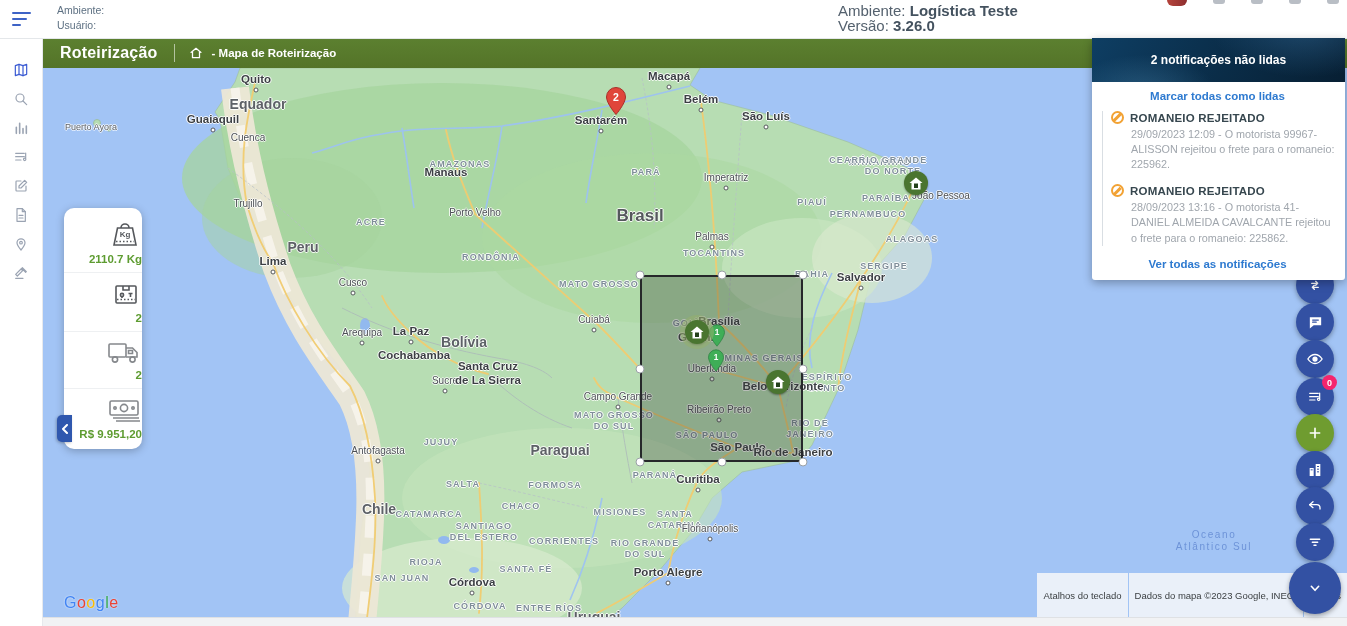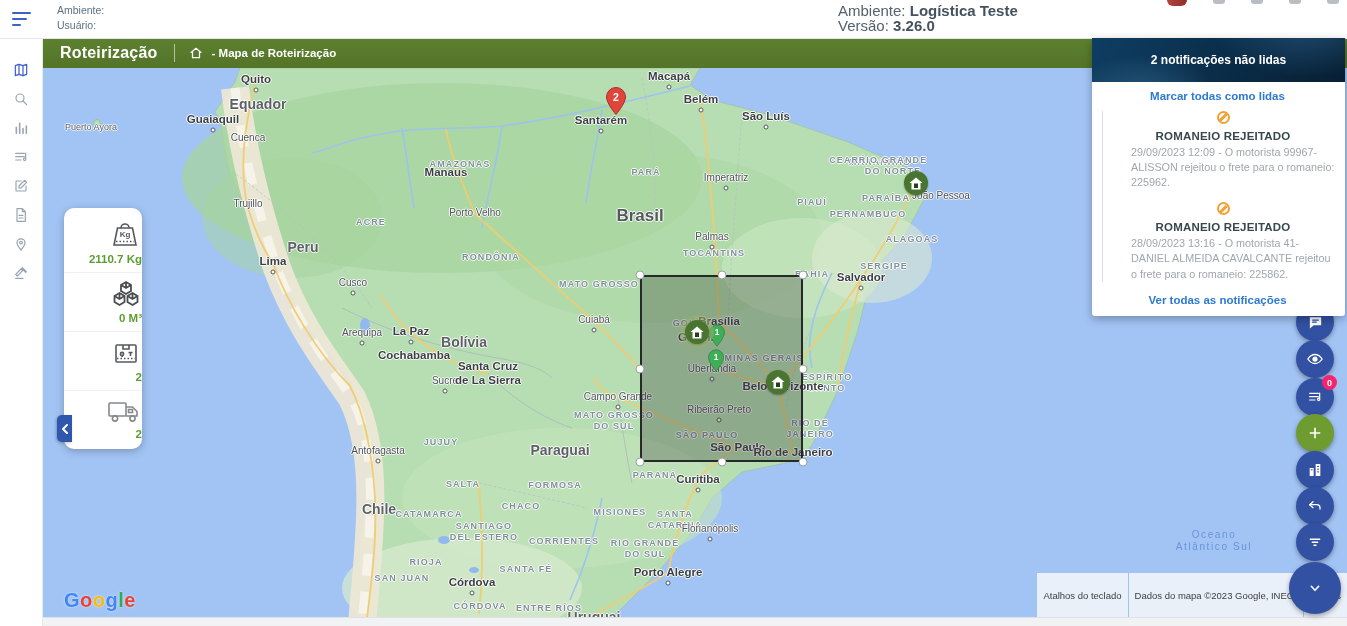--- a/index.html
+++ b/index.html
@@ -51,21 +51,21 @@
   
   #selrect{position:absolute;border:2px solid #26282a;background:rgba(45,52,45,.30);box-sizing:border-box;z-index:4;}
   .handle{position:absolute;width:9px;height:9px;background:#fff;border:1px solid #9aa0a6;border-radius:50%;box-sizing:border-box;transform:translate(-50%,-50%);cursor:pointer;z-index:5;}
 
   
   .marker{position:absolute;z-index:6;}
   .house{width:24px;height:24px;border-radius:50%;background:#4a7530;display:flex;align-items:center;justify-content:center;transform:translate(-50%,-50%);box-shadow:0 1px 2px rgba(0,0,0,.4);}
   .house.ring{box-shadow:0 0 0 5px rgba(150,175,110,.55),0 1px 2px rgba(0,0,0,.4);}
 
   
-  #glogo{position:absolute;left:22px;bottom:6px;font-size:20px;font-weight:bold;letter-spacing:.5px;z-index:7;text-shadow:0 0 2px rgba(255,255,255,.8);margin-top:44px;}
+  #glogo{position:absolute;left:22px;bottom:6px;font-size:16px;font-weight:normal;letter-spacing:.5px;z-index:7;text-shadow:0 0 2px rgba(255,255,255,.8);margin-top:44px;}
   #attrib{position:absolute;right:0;bottom:0;display:flex;gap:1px;z-index:7;}
   .chip{background:rgba(250,250,250,.82);color:#3c4043;font-size:9.5px;padding:17px 6px;white-space:nowrap;}
 
   
   #stats{position:absolute;left:64px;top:208px;width:78px;background:#fff;border-radius:10px;box-shadow:0 2px 8px rgba(0,0,0,.25);z-index:12;padding:6px 0 2px 0;}
   .stat{display:flex;flex-direction:column;align-items:flex-end;padding:6px 0 7px 7px;border-bottom:1px solid #eef0f2;color:#55585c;}
   .stat:last-child{border-bottom:none;}
   .stat .val{margin-top:3px;font-size:11.5px;font-weight:bold;color:#5e9c31;}
   #stats-collapse{position:absolute;left:57px;top:415px;width:15px;height:27px;background:#2f57ae;border-radius:5px 0 0 5px;display:flex;align-items:center;justify-content:center;color:#fff;font-size:10px;z-index:13;cursor:pointer;box-shadow:-1px 1px 3px rgba(0,0,0,.25);}
 
@@ -73,21 +73,21 @@
   #notif{position:absolute;left:1092px;top:38px;width:253px;background:#fff;border-radius:0 0 3px 3px;box-shadow:0 3px 10px rgba(0,0,0,.3);z-index:40;}
   #notif-head{height:44px;background:
       radial-gradient(120px 60px at 20% 120%,rgba(80,140,180,.35),transparent 60%),
       radial-gradient(160px 80px at 85% -20%,rgba(60,120,170,.4),transparent 60%),
       linear-gradient(120deg,#0e3e63 0%,#0a2c47 55%,#071f33 100%);
       color:#fff;display:flex;align-items:center;justify-content:center;font-size:12px;font-weight:bold;}
   #notif-body{padding:8px 10px 10px 8px;}
   .nlink{display:block;text-align:center;color:#2e7ad0;font-size:11.5px;font-weight:bold;cursor:pointer;}
   #notif-list{border-left:1px solid #d9dee3;margin:9px 0 4px 2px;padding-left:8px;}
   .nitem{margin-bottom:12px;}
-  .nitem .trow{display:flex;align-items:center;gap:6px;flex-direction:column;}
+  .nitem .trow{display:flex;align-items:center;gap:6px;}
   .nitem .ntitle{font-size:11.5px;font-weight:bold;color:#37474f;letter-spacing:.2px;}
   .nitem .nbody{margin:3px 0 0 20px;font-size:10.8px;color:#a0a6ad;line-height:1.4;}
   .block-icn{width:13px;height:13px;border:2.5px solid #f2a234;border-radius:50%;position:relative;box-sizing:border-box;flex:0 0 13px;}
   .block-icn::after{content:"";position:absolute;left:-1px;top:3.2px;width:10px;height:2.5px;background:#f2a234;transform:rotate(-45deg);}
 
   
   .fab{position:absolute;width:38px;height:38px;border-radius:50%;background:#3351a3;color:#fff;display:flex;align-items:center;justify-content:center;box-shadow:0 2px 5px rgba(0,0,0,.35);cursor:pointer;z-index:25;}
   .fab.green{background:#6f9c30;}
   .fab.large{width:52px;height:52px;}
   .fab .badge{position:absolute;top:-3px;right:-3px;width:15px;height:15px;border-radius:50%;background:#f5256d;color:#fff;font-size:9px;font-weight:bold;display:flex;align-items:center;justify-content:center;}
@@ -450,33 +450,20 @@
             <path d="M13 8a4 4 0 018 0"></path>
             <path d="M9.5 8h15L28 25H6z"></path>
             <path d="M8 21.5h18" stroke-dasharray="1.5,2"></path>
             <text x="17" y="17" font-size="8" font-family="Liberation Sans" stroke="none" fill="#55585c" text-anchor="middle" font-weight="bold">Kg</text>
           </svg>
         </span>
         <div class="val">2110.7 Kg</div>
       </div>
       <div class="stat">
         <span class="icn">
-          <svg width="32" height="30" viewBox="0 0 32 30" fill="none" stroke="#4a4d50" stroke-width="1.8">
-            <path d="M16 3l5 3v6l-5 3-5-3V6z"></path>
-            <path d="M16 3v6M11 6l5 3 5-3"></path>
-            <path d="M9.5 14l5 3v6l-5 3-5-3v-6z"></path>
-            <path d="M9.5 14v6M4.5 17l5 3 5-3"></path>
-            <path d="M22.5 14l5 3v6l-5 3-5-3v-6z"></path>
-            <path d="M22.5 14v6M17.5 17l5 3 5-3"></path>
-          </svg>
-        </span>
-        <div class="val">0 M³</div>
-      </div>
-      <div class="stat">
-        <span class="icn">
           <svg width="32" height="30" viewBox="0 0 32 30" fill="none" stroke="#55585c" stroke-width="1.6">
             <rect x="6" y="7" width="20" height="17" rx="1"></rect>
             <path d="M13 7v4h6V7"></path>
             <path d="M7 20.5h18" stroke-dasharray="1.5,2"></path>
             <circle cx="12" cy="16" r="1.6"></circle>
             <path d="M12 17.6V19"></path>
             <path d="M18.5 14.5h4M20.5 14.5V18"></path>
           </svg>
         </span>
         <div class="val">2</div>
@@ -485,20 +472,32 @@
         <span class="icn">
           <svg width="36" height="28" viewBox="0 0 36 28" fill="none" stroke="#85888c" stroke-width="1.6">
             <rect x="3" y="6" width="17" height="13" rx="1"></rect>
             <path d="M20 10h6.5l4.5 4.5V19H20"></path>
             <circle cx="9" cy="21.5" r="2.6"></circle>
             <circle cx="26.5" cy="21.5" r="2.6"></circle>
             <path d="M22.5 12.5h4v3h-4z"></path>
           </svg>
         </span>
         <div class="val">2</div>
+      </div>
+      <div class="stat">
+        <span class="icn">
+          <svg width="36" height="30" viewBox="0 0 36 30" fill="none" stroke="#85888c" stroke-width="1.6">
+            <rect x="4" y="6" width="28" height="14" rx="1.5"></rect>
+            <circle cx="18" cy="13" r="3.6"></circle>
+            <circle cx="9" cy="13" r="1.2"></circle>
+            <circle cx="27" cy="13" r="1.2"></circle>
+            <path d="M7 23h26M10 26h24"></path>
+          </svg>
+        </span>
+        <div class="val">R$ 9.951,20</div>
       </div>
     </div>
   <div id="stats-collapse">
     <span class="icn">
         <svg width="8" height="10" viewBox="0 0 8 10" fill="none" stroke="#fff" stroke-width="2" stroke-linecap="round" stroke-linejoin="round">
           <path d="M6 1L2 5l4 4"></path>
         </svg>
       </span>
   </div>
 

